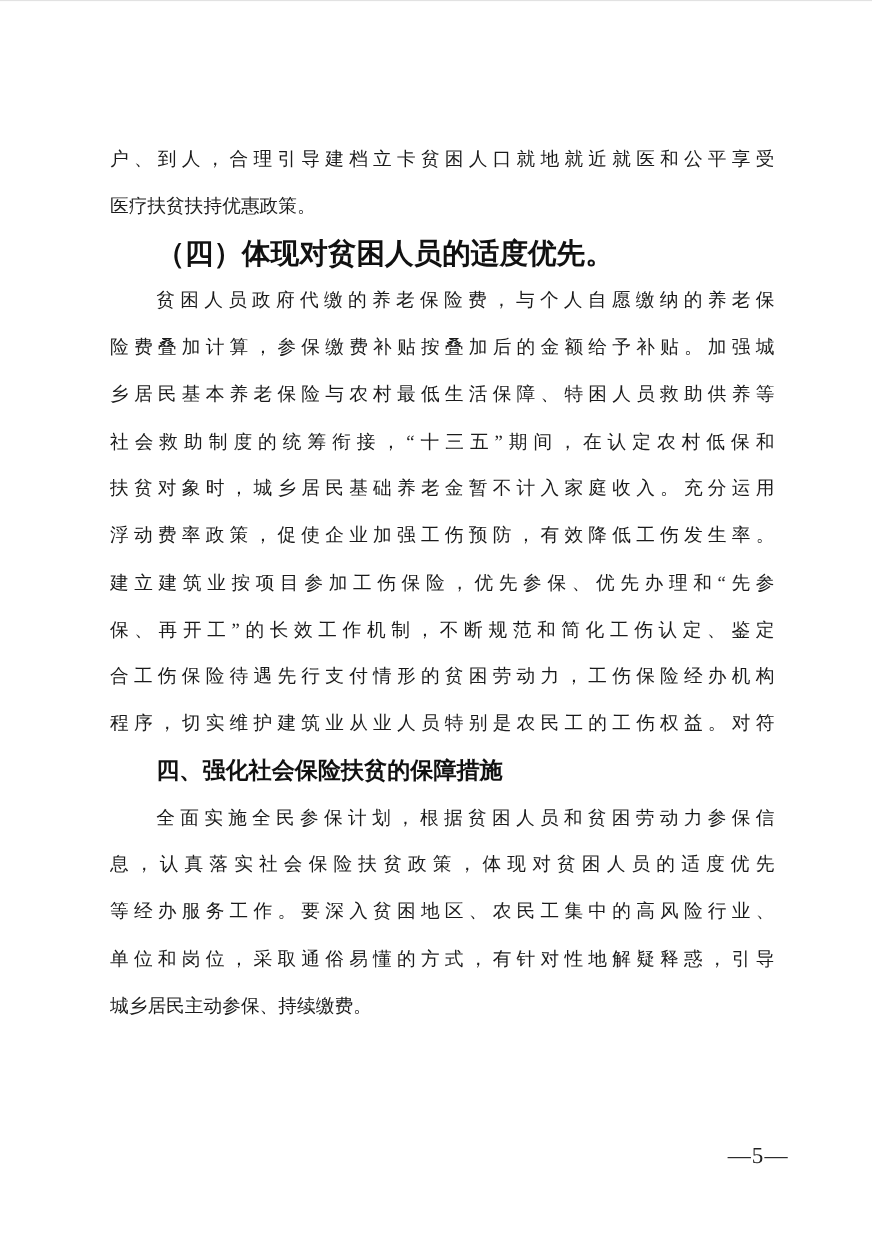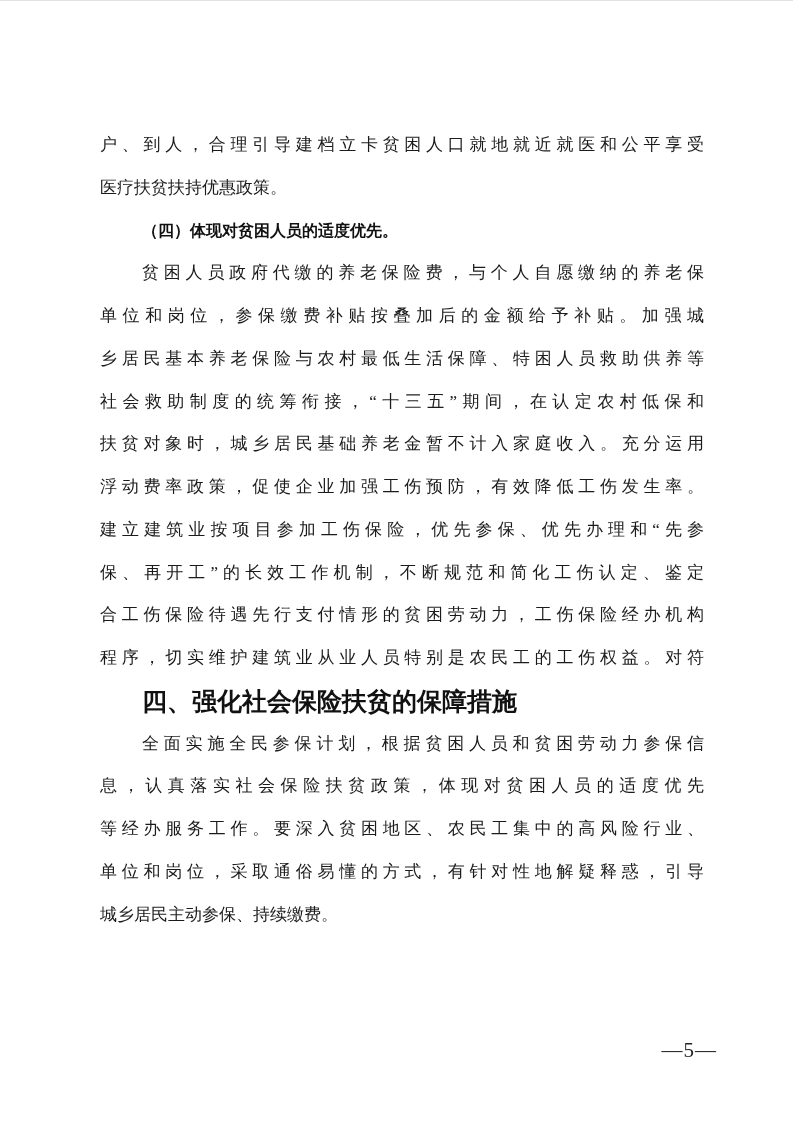--- a/index.html
+++ b/index.html
@@ -45,27 +45,27 @@
   .line.justify {
     white-space: normal;
     text-align: justify;
     text-align-last: justify;
   }
   .line.indent {
     text-indent: 42px;
   }
   .line.heading-serif {
     font-weight: 700;
-    font-size: 16px;
+    font-size: 26px;
     color: #111111;
   }
   .line.heading-sans {
     font-family: "Liberation Sans", "DejaVu Sans", sans-serif;
     font-weight: 700;
-    font-size: 25px;
+    font-size: 21px;
     color: #111111;
   }
   .footer-page-number {
     position: absolute;
     top: 1038px;
     right: 76px;
     font-family: "Liberation Serif", "DejaVu Serif", serif;
     font-size: 21px;
     letter-spacing: 1px;
     color: #222222;
@@ -74,21 +74,21 @@
 </head>
 <body>
 
 <div class="page">
   <div class="page-top-edge"></div>
   <div class="doc-body">
       <div class="line body justify">户、到人，合理引导建档立卡贫困人口就地就近就医和公平享受</div>
       <div class="line body">医疗扶贫扶持优惠政策。</div>
       <div class="line heading-serif indent">（四）体现对贫困人员的适度优先。</div>
       <div class="line body indent justify">贫困人员政府代缴的养老保险费，与个人自愿缴纳的养老保</div>
-      <div class="line body justify">单位和岗位，参保缴费补贴按叠加后的金额给予补贴。加强城</div>
+      <div class="line body justify">险费叠加计算，参保缴费补贴按叠加后的金额给予补贴。加强城</div>
       <div class="line body justify">乡居民基本养老保险与农村最低生活保障、特困人员救助供养等</div>
       <div class="line body justify">社会救助制度的统筹衔接，“十三五”期间，在认定农村低保和</div>
       <div class="line body justify">扶贫对象时，城乡居民基础养老金暂不计入家庭收入。充分运用</div>
       <div class="line body justify">浮动费率政策，促使企业加强工伤预防，有效降低工伤发生率。</div>
       <div class="line body justify">建立建筑业按项目参加工伤保险，优先参保、优先办理和“先参</div>
       <div class="line body justify">保、再开工”的长效工作机制，不断规范和简化工伤认定、鉴定</div>
       <div class="line body justify">合工伤保险待遇先行支付情形的贫困劳动力，工伤保险经办机构</div>
       <div class="line body justify">程序，切实维护建筑业从业人员特别是农民工的工伤权益。对符</div>
       <div class="line heading-sans indent">四、强化社会保险扶贫的保障措施</div>
       <div class="line body indent justify">全面实施全民参保计划，根据贫困人员和贫困劳动力参保信</div>

